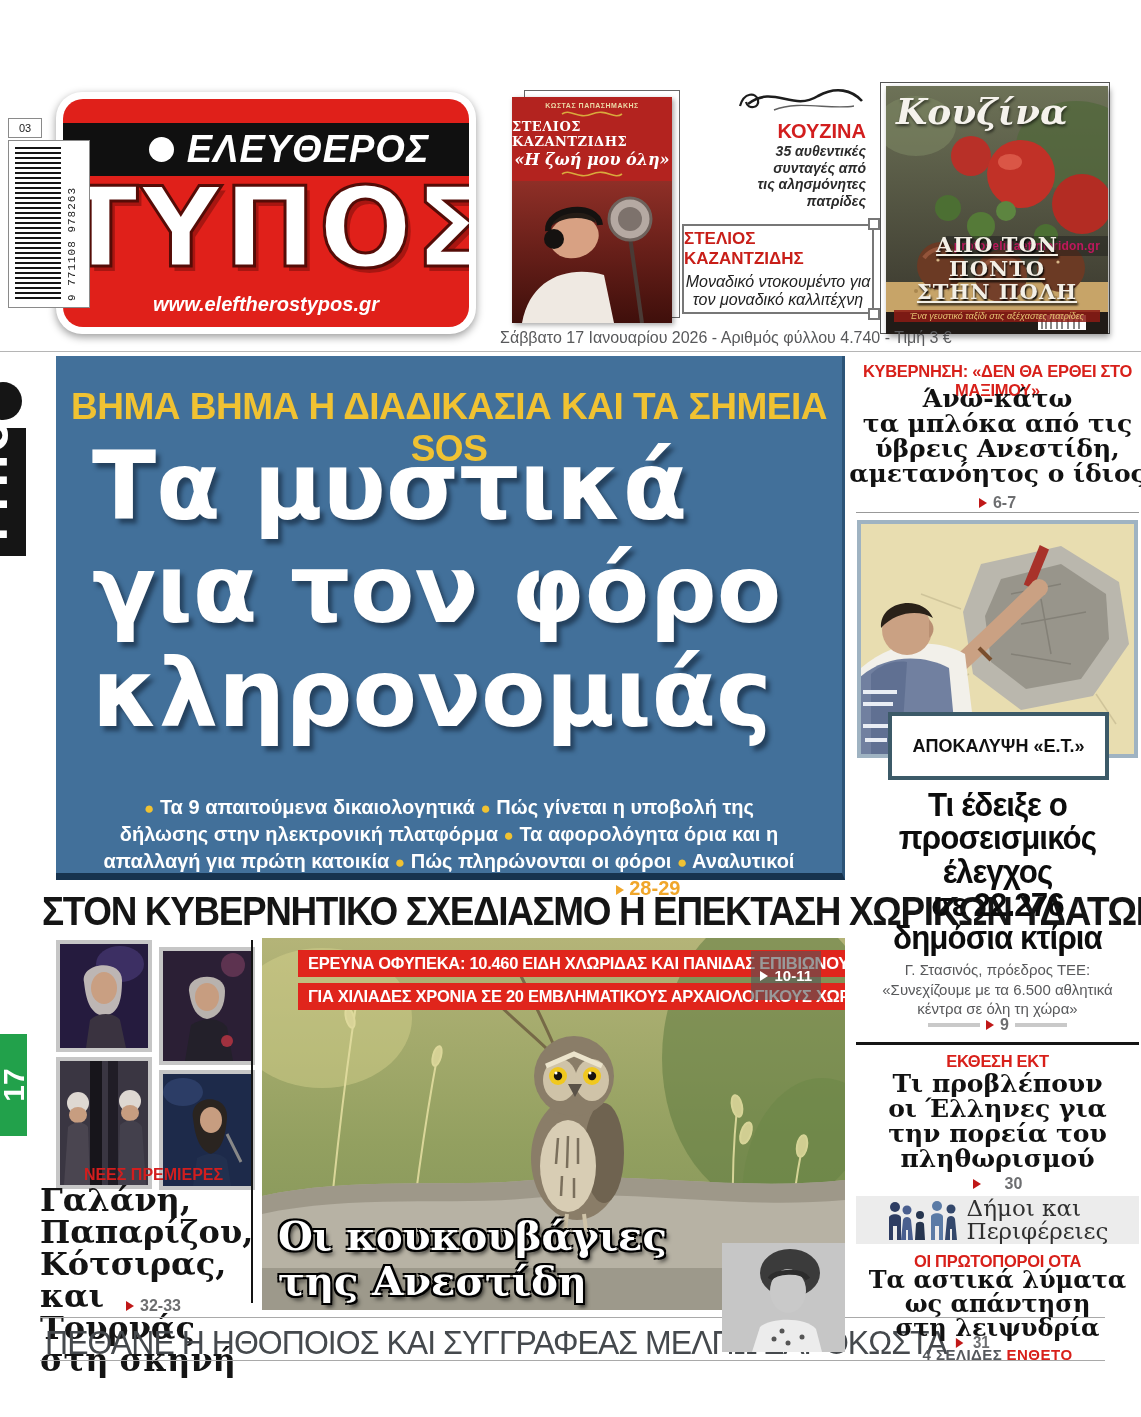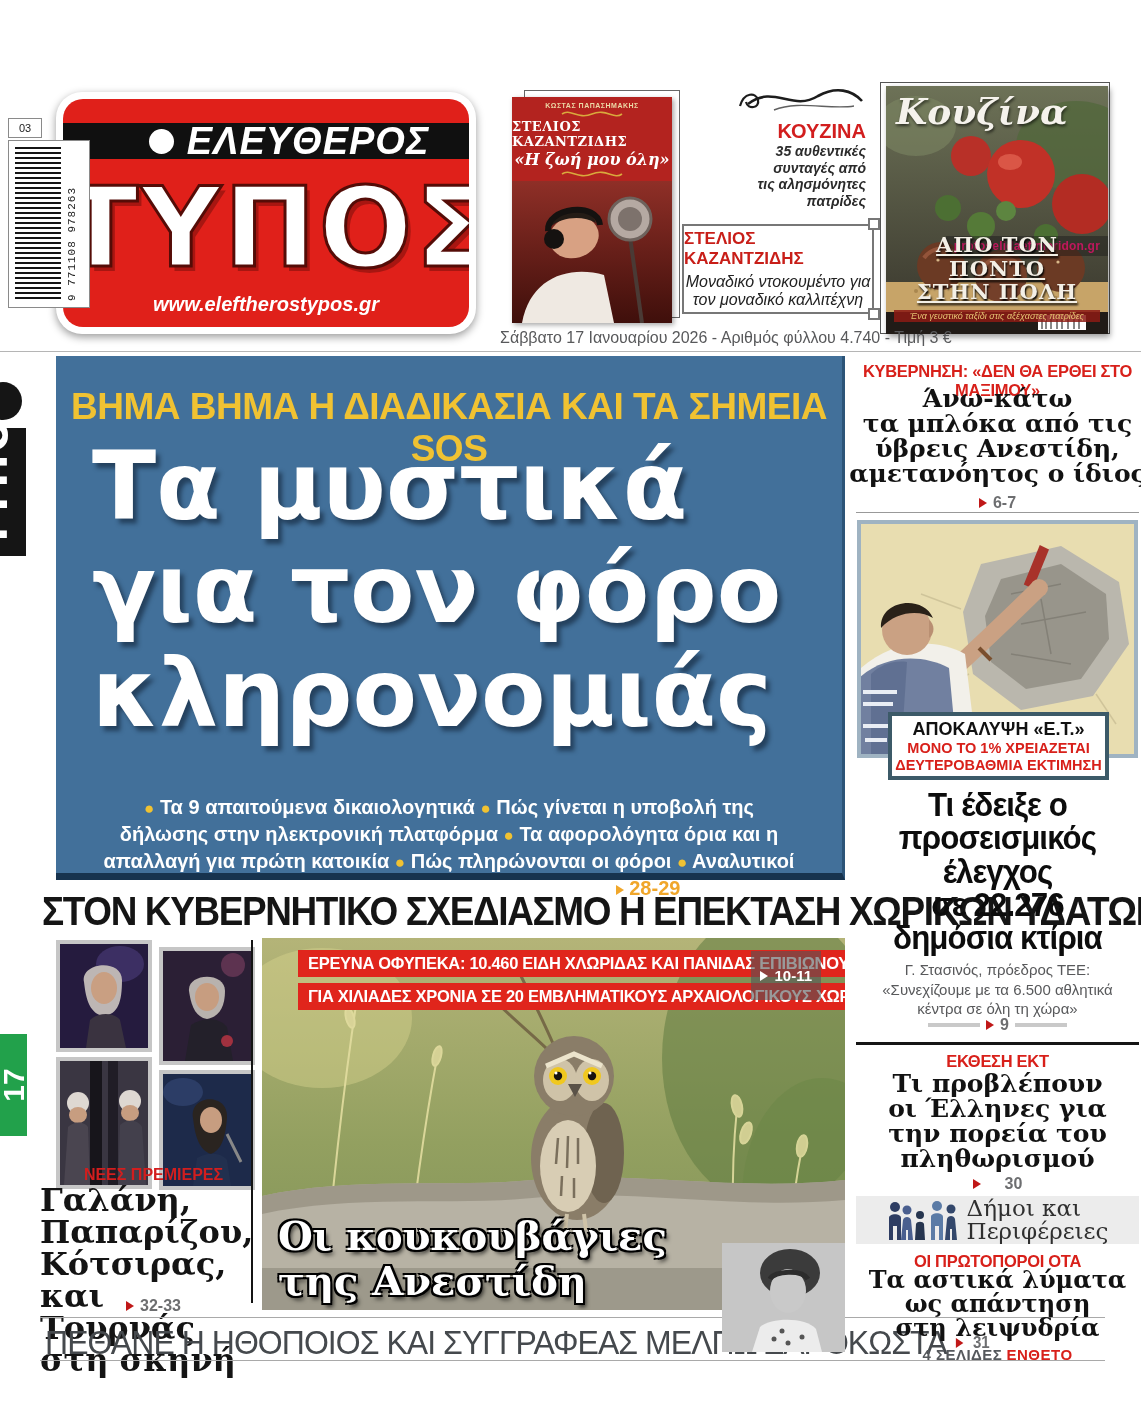--- a/index.html
+++ b/index.html
@@ -17,21 +17,21 @@
   .edge-spine { left:0; top:428px; width:26px; height:128px; background:#151515; overflow:hidden; }
   .edge-spine span { position:absolute; left:-30px; top:120px; transform:rotate(-90deg); transform-origin:left top;
     color:#fff; font-weight:800; font-size:40px; letter-spacing:2px; font-family:"DejaVu Sans", sans-serif; }
   .edge-tab { left:0; top:1034px; width:27px; height:102px; background:#22a14b; display:flex; align-items:center; justify-content:center; }
   .edge-tab span { transform:rotate(-90deg); color:#fff; font-weight:800; font-size:30px; }
 
   
   .mast-card { left:56px; top:92px; width:420px; height:242px; background:#fff; border-radius:26px;
     box-shadow:0 3px 9px rgba(0,0,0,.4); padding:7px; }
   .mast-red { position:relative; width:100%; height:100%; background:#e0201a; border-radius:20px; overflow:hidden; }
-  .mast-band { position:absolute; left:0; right:0; top:24px; height:36px; background:#101010;
+  .mast-band { position:absolute; left:0; right:0; top:24px; height:53px; background:#101010;
     display:flex; align-items:center; justify-content:center; gap:13px; padding-left:46px; }
   .mast-dot { width:25px; height:25px; border-radius:50%; background:#fff; flex:0 0 auto; }
   .mast-eleftheros { color:#fff; font-style:italic; font-weight:800; font-size:38px; letter-spacing:1px; }
   .mast-typos { position:absolute; left:0; right:0; top:74px; text-align:center;
     font-family:"DejaVu Sans", sans-serif; font-weight:800; font-size:110px; line-height:1;
     color:#fff; letter-spacing:3px; -webkit-text-stroke:3px #550c07;
     text-shadow:4px 5px 0 rgba(60,5,2,.35); }
   .mast-url { position:absolute; left:0; right:0; bottom:11px; text-align:center;
     color:#fff; font-style:italic; font-weight:700; font-size:20px; }
   .bc-code { left:8px; top:118px; width:34px; height:20px; background:#fff; border:1px solid #8a8a8a;
@@ -516,22 +516,20 @@
           <rect x="4" y="214" width="22" height="4"></rect>
       </g>
       <circle cx="46" cy="106" r="25" fill="#caa183"></circle>
       <path d="M20,104 C18,76 62,70 72,94 C60,86 36,86 20,104 Z" fill="#2a2118"></path>
       <path d="M68,96 C74,100 74,110 68,114" fill="#b98f72"></path>
     </svg>
   </div>
 
   <div class="abs apo">
     <div class="apo-t1">ΑΠΟΚΑΛΥΨΗ «Ε.Τ.»</div>
-    <div class="apo-t2 pl">ΜΟΝΟ ΤΟ 1% ΧΡΕΙΑΖΕΤΑΙ
-ΔΕΥΤΕΡΟΒΑΘΜΙΑ ΕΚΤΙΜΗΣΗ</div>
   </div>
 
   <div class="abs seis-h pl">Τι έδειξε ο
 προσεισμικός
 έλεγχος
 σε 22.276
 δημόσια κτίρια</div>
   <div class="abs seis-sub pl">Γ. Στασινός, πρόεδρος ΤΕΕ:
 «Συνεχίζουμε με τα 6.500 αθλητικά
 κέντρα σε όλη τη χώρα»</div>

